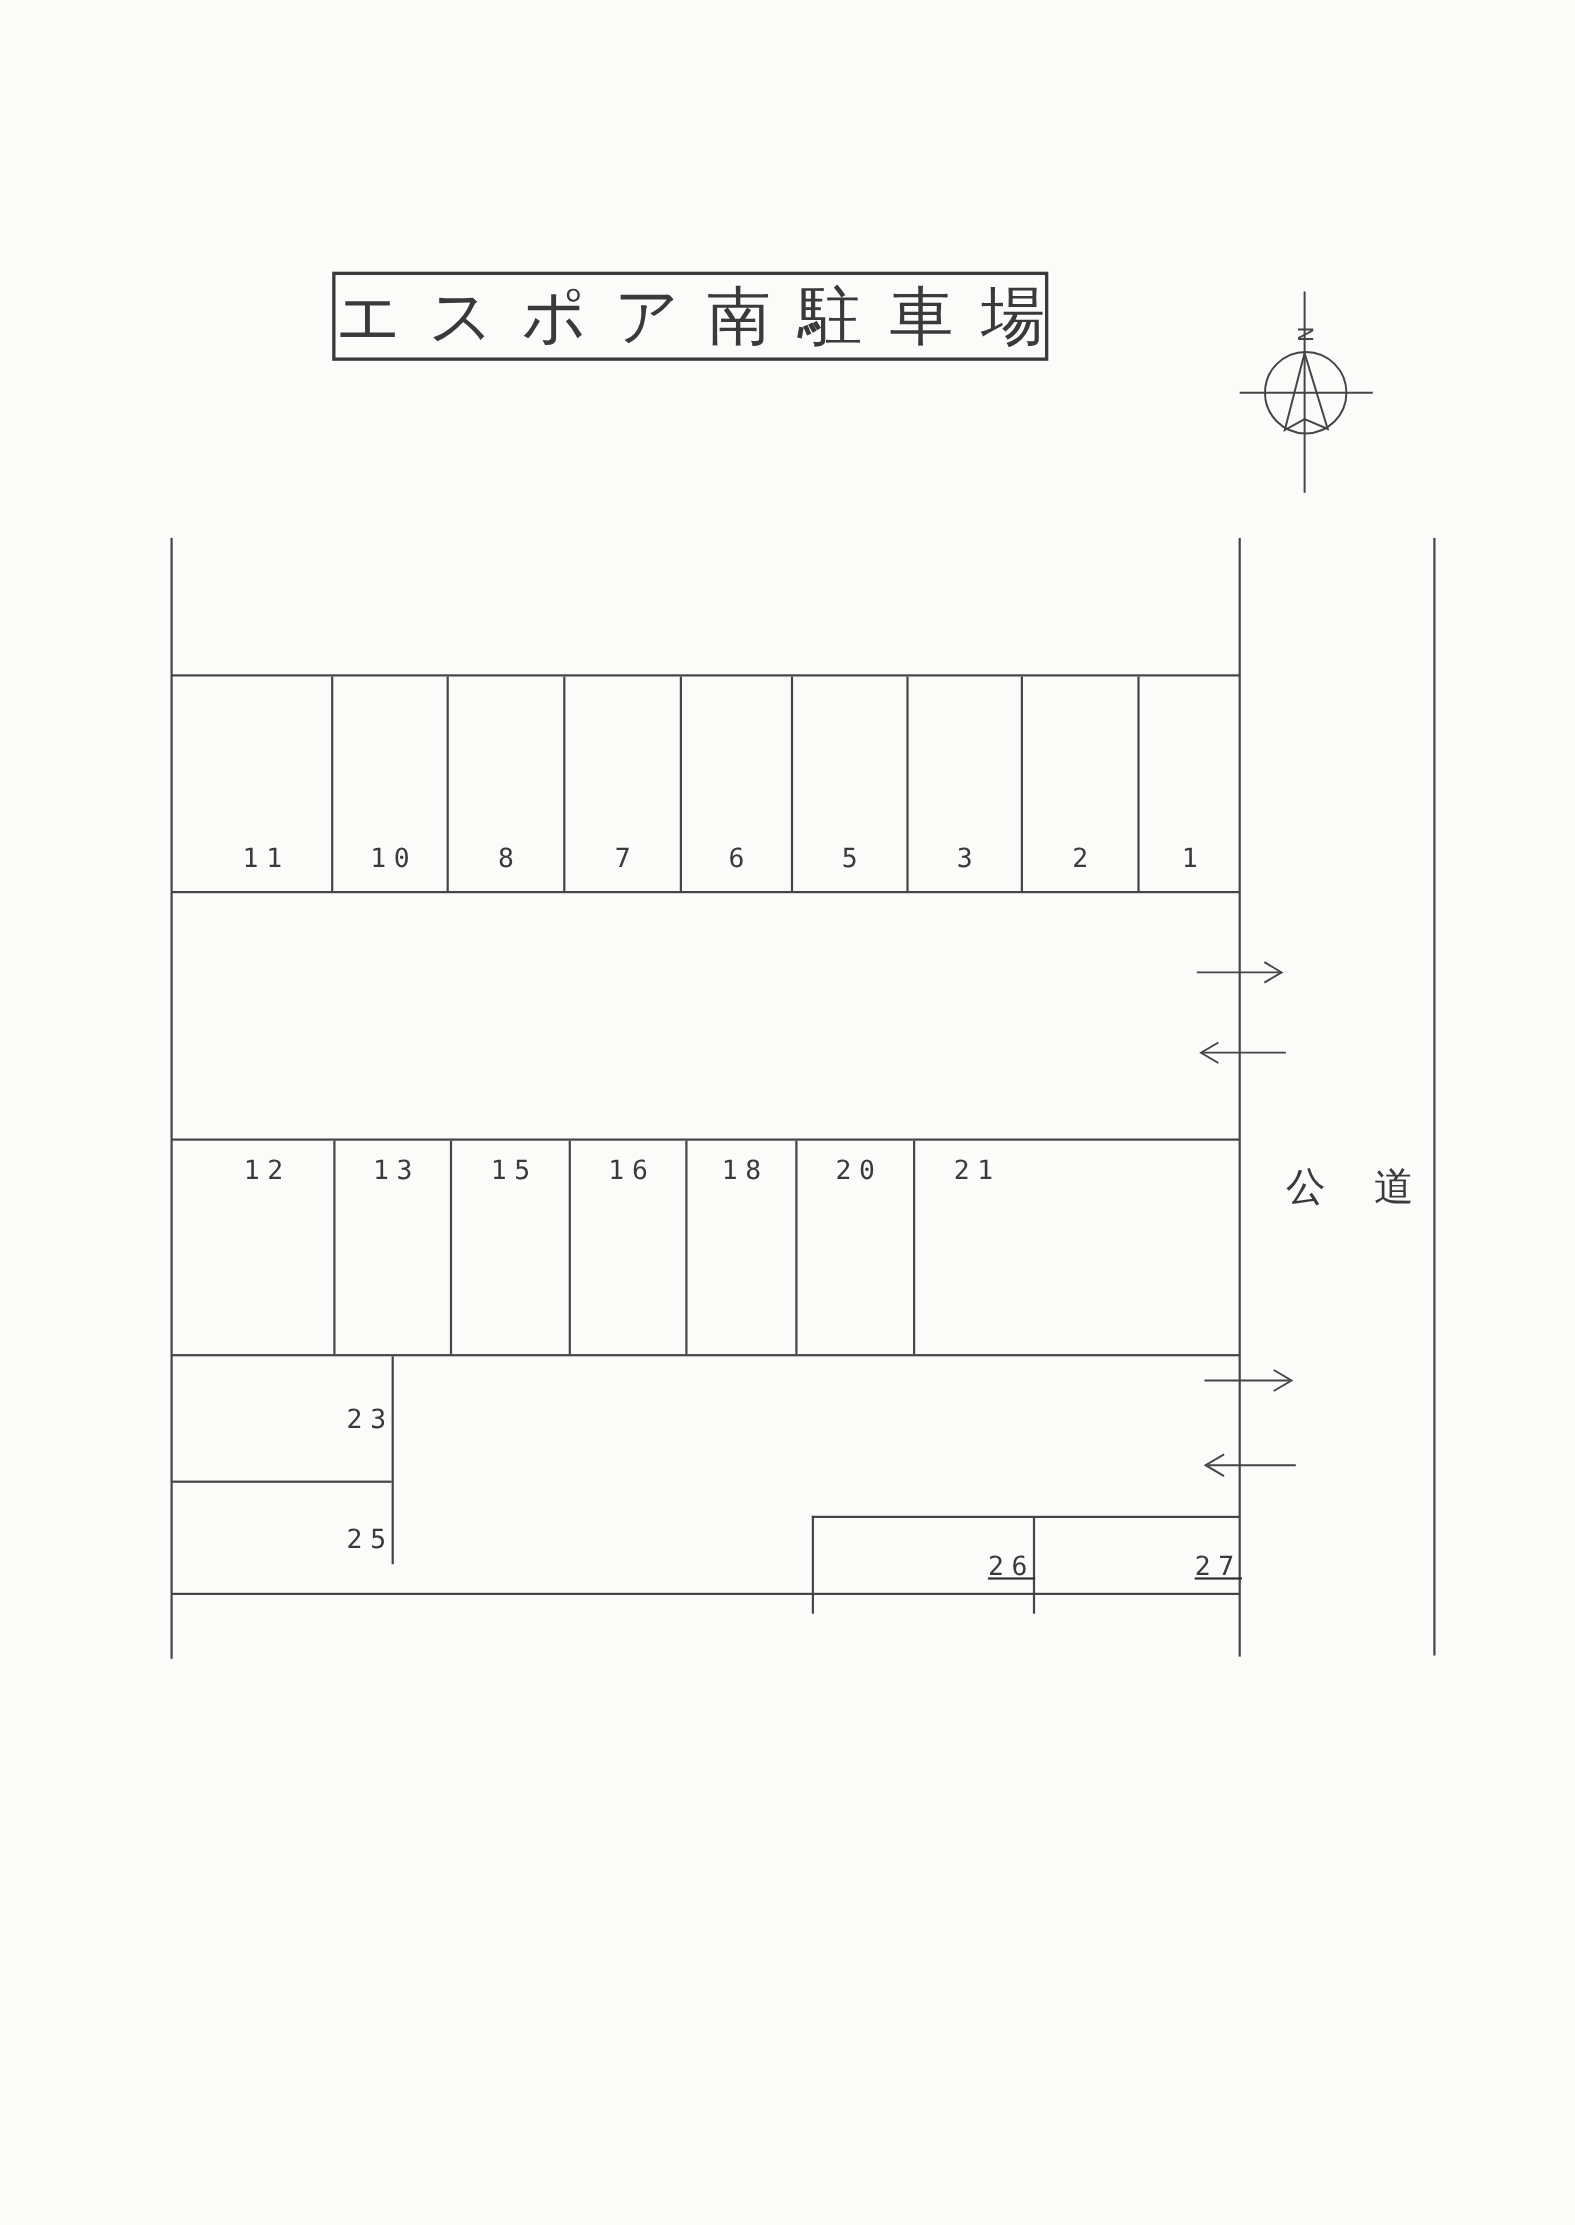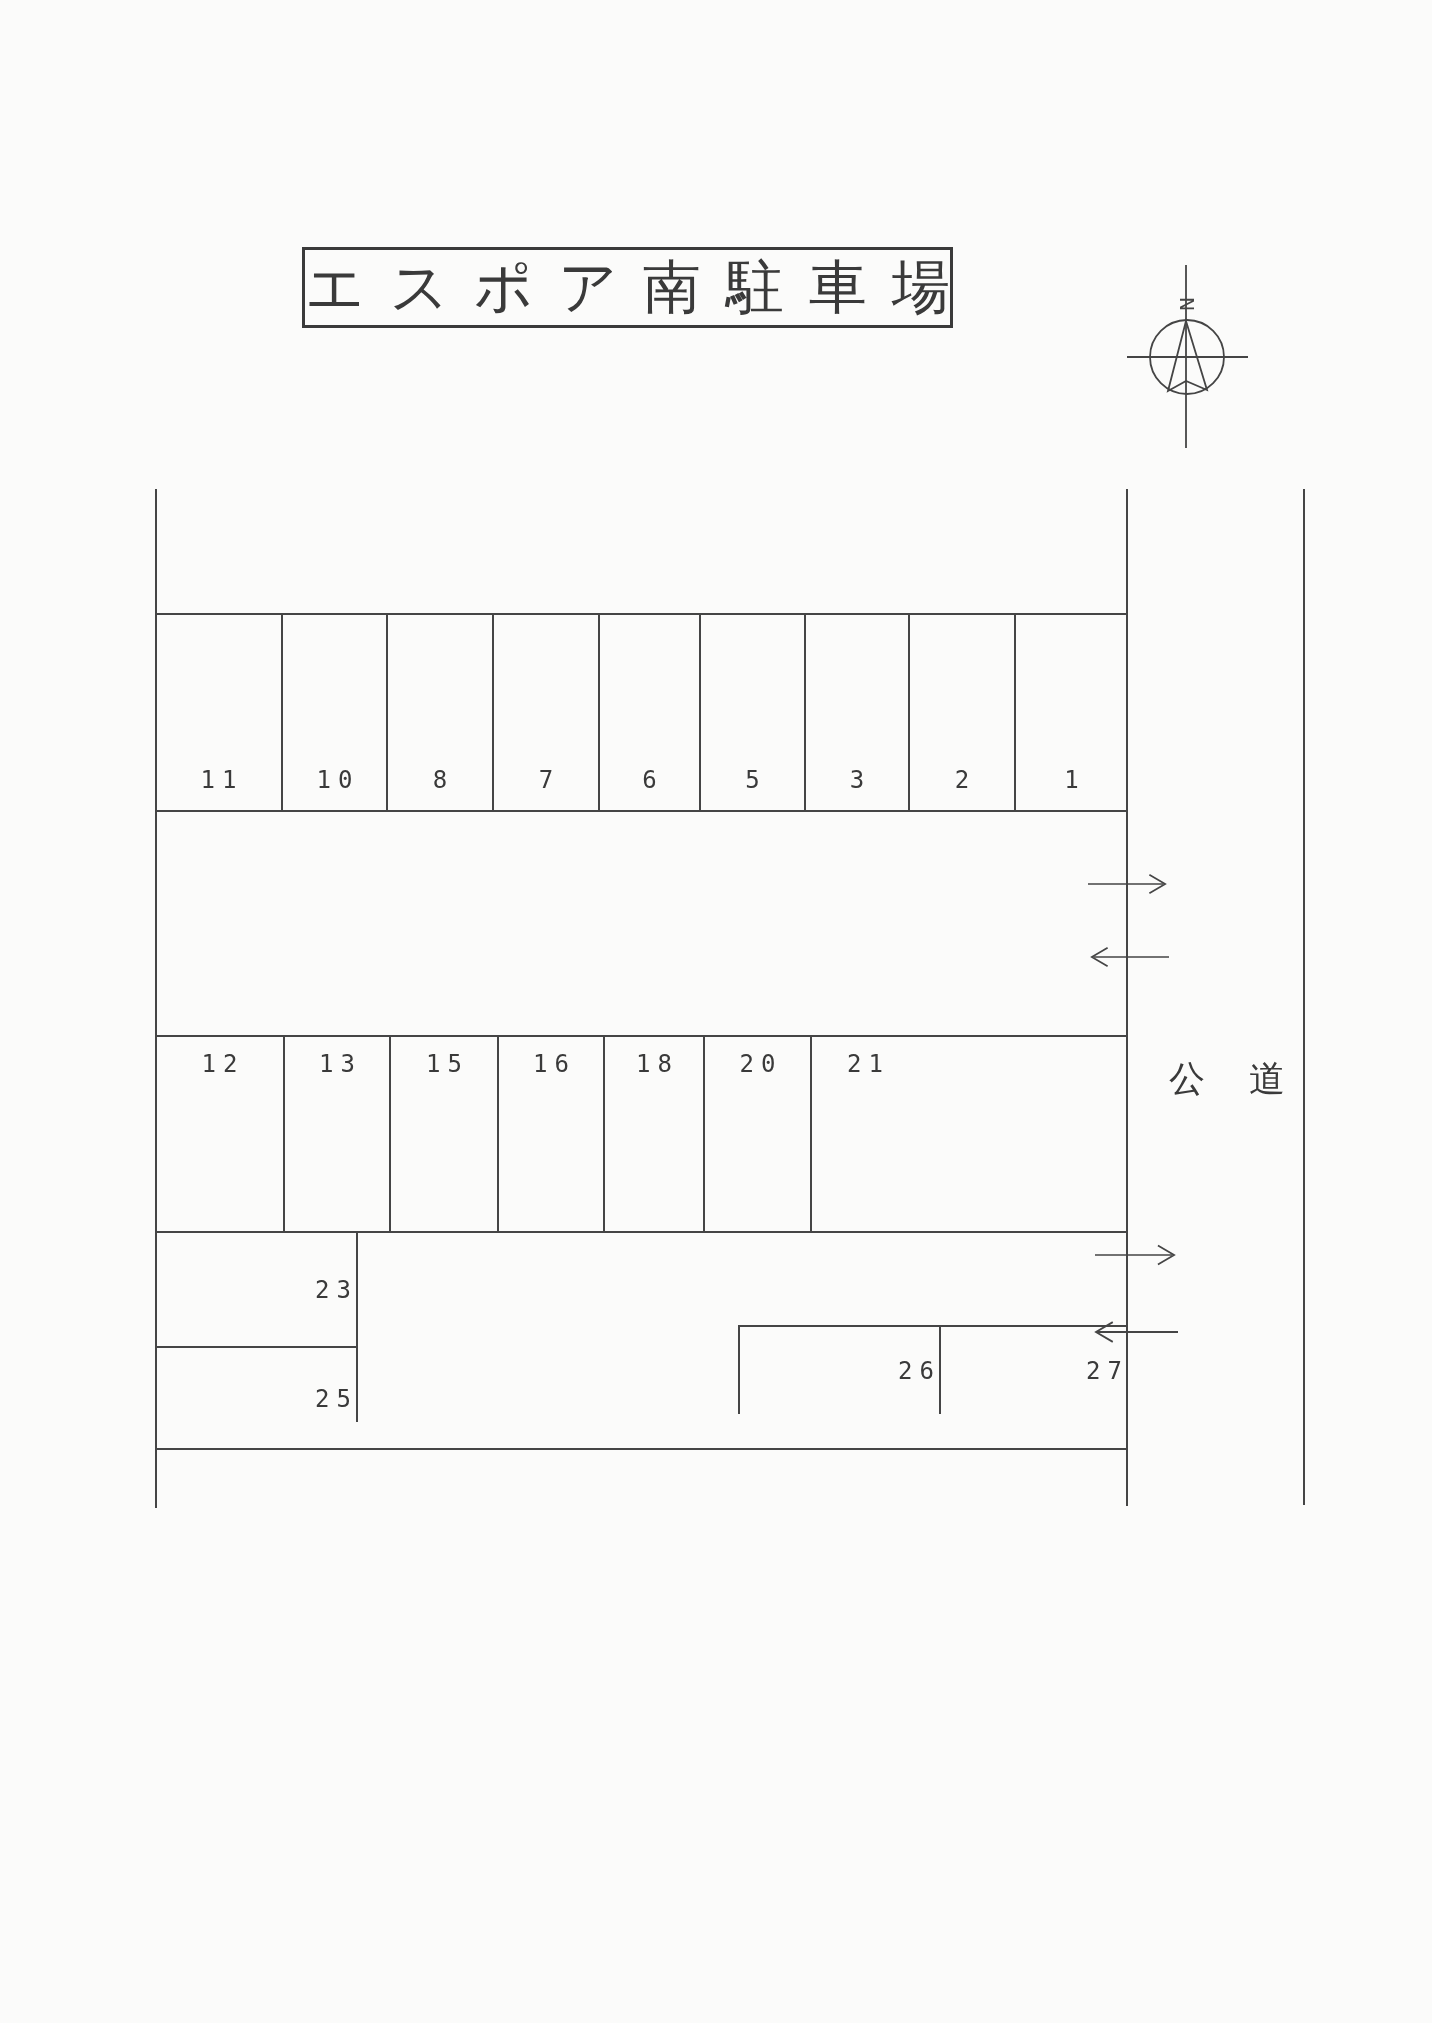--- a/index.html
+++ b/index.html
@@ -21,20 +21,21 @@
   .title-text {
     font-size:58px; letter-spacing:25px; margin-right:-25px;
     white-space:nowrap; color:#3a3a3a;
   }
 
   
   .row {
     position:absolute; left:156px; width:971px; box-sizing:border-box;
     border-top:2px solid #454545; border-bottom:2px solid #454545;
     display:grid;
+    padding-left:20px;
   }
   .row1 { top:613px; height:199px;
     grid-template-columns:127px 105px 106px 106px 101px 105px 104px 106px auto; }
   .row2 { top:1035px; height:198px;
     grid-template-columns:129px 106px 108px 106px 100px 107px 106px 107px auto; }
   .cell {
     border-right:2px solid #454545; box-sizing:border-box;
     display:flex; justify-content:center;
   }
   .cell:last-child { border-right:none; }
@@ -52,23 +53,24 @@
   }
   .lc-cell {
     box-sizing:border-box; display:flex; align-items:center;
     justify-content:flex-end; padding-right:5px;
   }
   .lc-23 { height:115px; border-bottom:2px solid #454545; }
   .lc-25 { height:102px; }
 
   
   .box2627 {
-    position:absolute; left:738px; top:1325px; width:389px; height:89px;
+    position:absolute; left:738px; top:1378px; width:389px; height:89px;
     box-sizing:border-box; border-top:2px solid #454545; border-left:2px solid #454545;
     display:flex;
+    text-decoration:underline;
   }
   .b26 { width:201px; box-sizing:border-box; border-right:2px solid #454545;
          display:flex; align-items:center; justify-content:flex-end; padding-right:5px; }
   .b27 { flex:1; display:flex; align-items:center; justify-content:flex-end; padding-right:5px; }
 
   
   .road-label {
     position:absolute; left:1150px; top:1055px; width:154px;
     display:flex; justify-content:center; gap:44px;
     font-size:36px; color:#3a3a3a;

